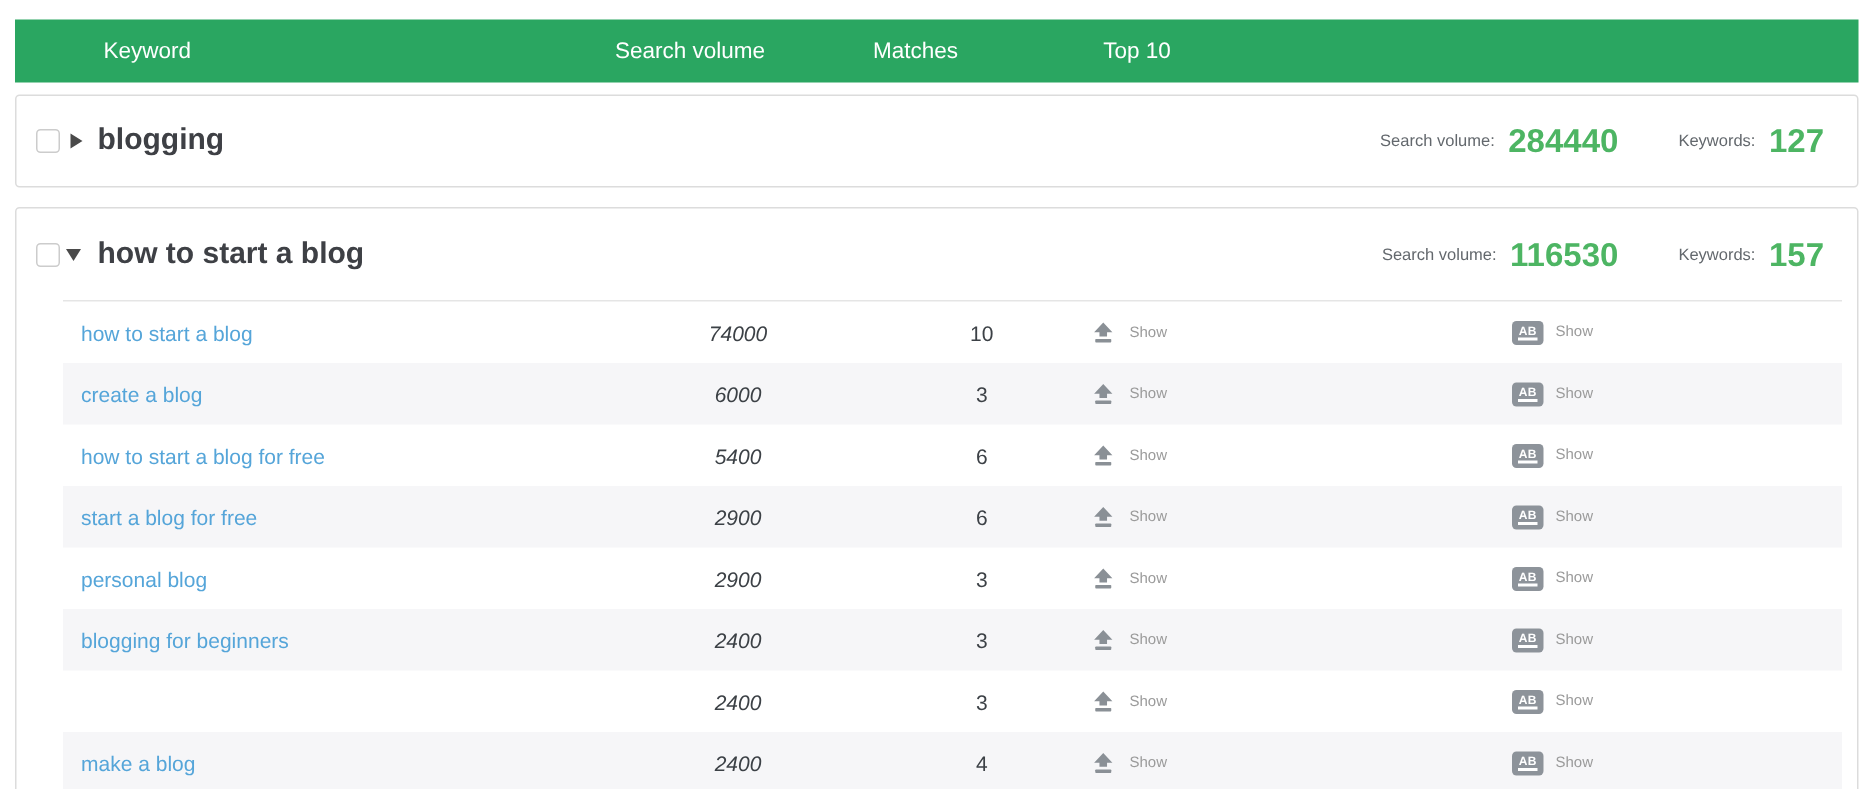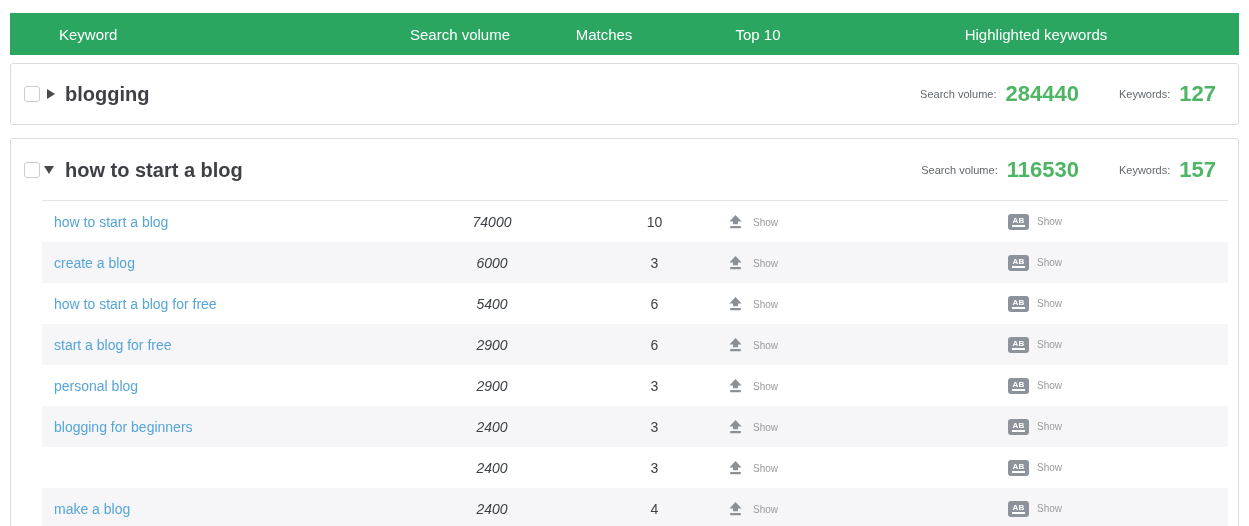--- a/index.html
+++ b/index.html
@@ -25,23 +25,23 @@
   
   .green-header {
     position: absolute; left: 10px; top: 13px;
     width: 1229px; height: 42px;
     background: var(--header_bg);
   }
   .hcol {
     position: absolute; top: 50%; transform: translateY(-50%);
     color: var(--header_text); font-size: 15px; white-space: nowrap;
   }
-  .hc-keyword { left: 49px; }
+  .hc-keyword { left: 59px; }
   .hc-volume { left: 380px; width: 140px; text-align: center; }
-  .hc-matches { left: 544px; width: 100px; text-align: center; }
+  .hc-matches { left: 572px; width: 100px; }
   .hc-top10 { left: 698px; width: 100px; text-align: center; }
   .hc-highlighted { left: 926px; width: 200px; text-align: center; }
 
   
   .card {
     position: absolute; left: 10px; width: 1229px;
     background: #fff; border: 1px solid var(--card_border);
     border-radius: 3px;
   }
   .card-1 { top: 63px; height: 62px; }
@@ -118,21 +118,20 @@
   }
 </style>
 </head>
 <body>
 
 <div class="green-header">
   <span class="hcol hc-keyword">Keyword</span>
   <span class="hcol hc-volume">Search volume</span>
   <span class="hcol hc-matches">Matches</span>
   <span class="hcol hc-top10">Top 10</span>
-  <span class="hcol hc-highlighted">Highlighted keywords</span>
 </div>
 
 <div class="card card-1">
   <div class="group-header">
     <span class="gh-checkbox"></span>
     <span class="gh-tri tri-right"></span>
     <span class="gh-title">blogging</span>
     <span class="gh-stats">
       <span class="stat-label">Search volume:</span>
       <span class="stat-value">284440</span>

